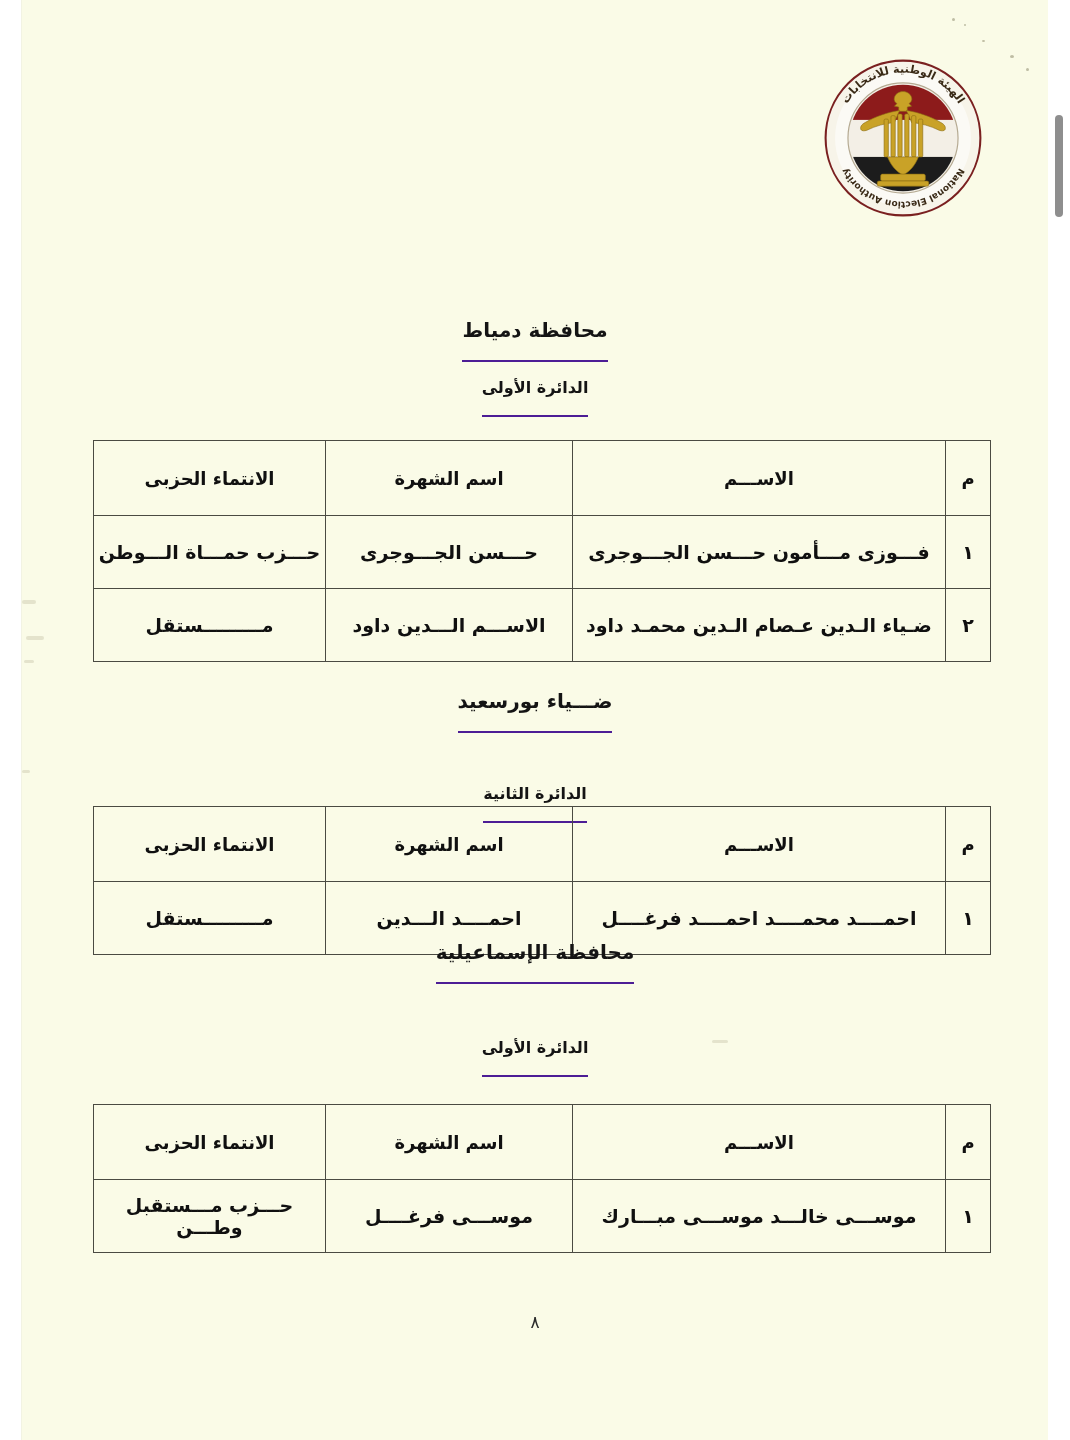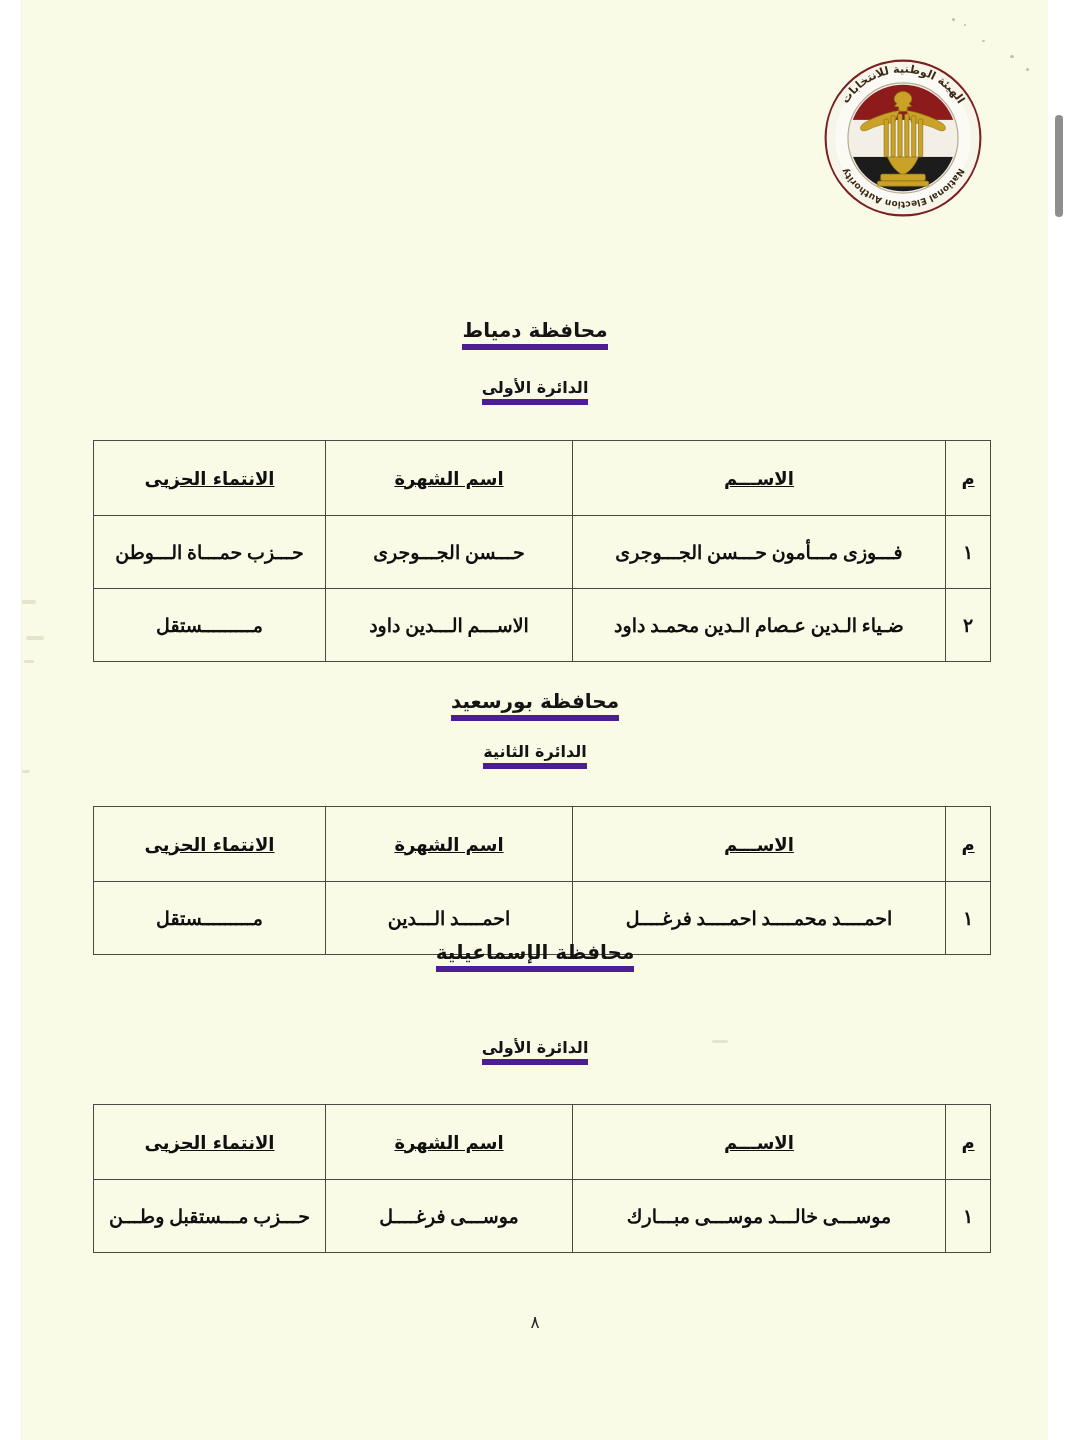--- a/index.html
+++ b/index.html
@@ -85,22 +85,22 @@
     font-family: "DejaVu Sans", "Liberation Sans", sans-serif;
   }
   .gov-heading {
     font-size: 20px;
     letter-spacing: -0.4px;
   }
   .dist-heading {
     font-size: 16px;
   }
   .gov-heading span, .dist-heading span {
-    border-bottom: 6px solid #4c1d95;
-    padding-bottom: 2px;
+    border-bottom: 2px solid #4c1d95;
+    padding-bottom: 18px;
     display: inline-block;
   }
 
   
   .cand-table {
     position: absolute;
     left: 71px;           
     width: 897px;         
     border-collapse: collapse;
     table-layout: fixed;
@@ -113,27 +113,25 @@
     padding: 0;
     vertical-align: middle;
     text-align: center;
     color: #101010;
   }
   .cand-table th {
     height: 74px;
     font-size: 18px;
     font-weight: bold;
     letter-spacing: -0.3px;
-    text-decoration: underline;
   }
   .cand-table td {
     height: 72px;
     font-size: 19px;
     font-weight: bold;
-    font-family: Liberation Serif, serif;
   }
   .col-no    { width: 45px; }
   .col-name  { width: 373px; }
   .col-fame  { width: 247px; }
   .col-party { width: 232px; }
 
   .cell-no   { font-size: 18px; }
   .cell-name { font-size: 18.5px; letter-spacing: 0.2px; }
   .cell-fame { font-size: 18.5px; }
   .cell-party{ font-size: 18.5px; }
@@ -238,23 +236,23 @@
         <tr>
           <td class="cell-no">٢</td>
           <td class="cell-name">ضـياء الـدين عـصام الـدين محمـد داود</td>
           <td class="cell-fame">الاســـم الـــدين داود</td>
           <td class="cell-party">مـــــــــستقل</td>
         </tr>
       </tbody>
     </table>
 
     <div class="gov-heading" style="top:689px;">
-      <span>محافظة بورسعيد</span>
-    </div>
-    <div class="dist-heading" style="top:742px;">
+      <span>ضـــياء بورسعيد</span>
+    </div>
+    <div class="dist-heading" style="top:784px;">
       <span>الدائرة الثانية</span>
     </div>
 
     <table class="cand-table" style="top:806px;">
       <colgroup>
         <col class="col-no">
           <col class="col-name">
           <col class="col-fame">
           <col class="col-party">
       </colgroup>

